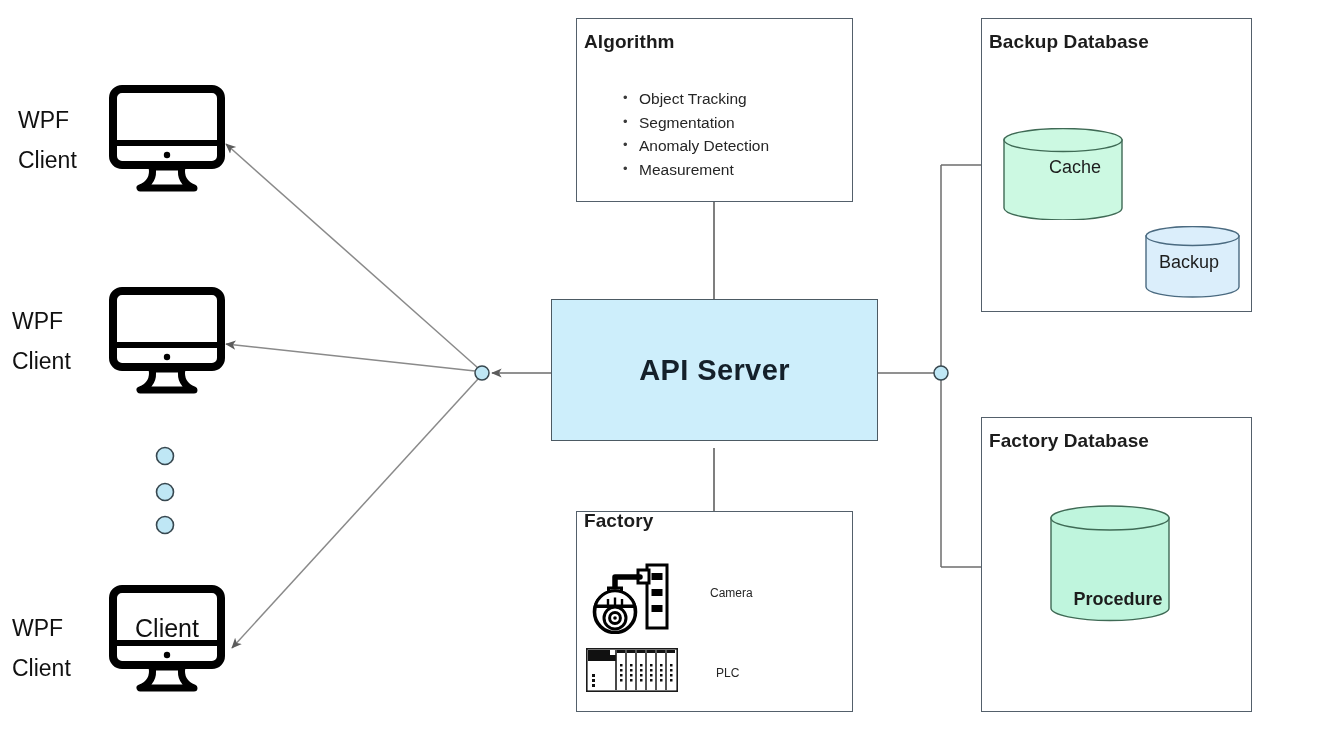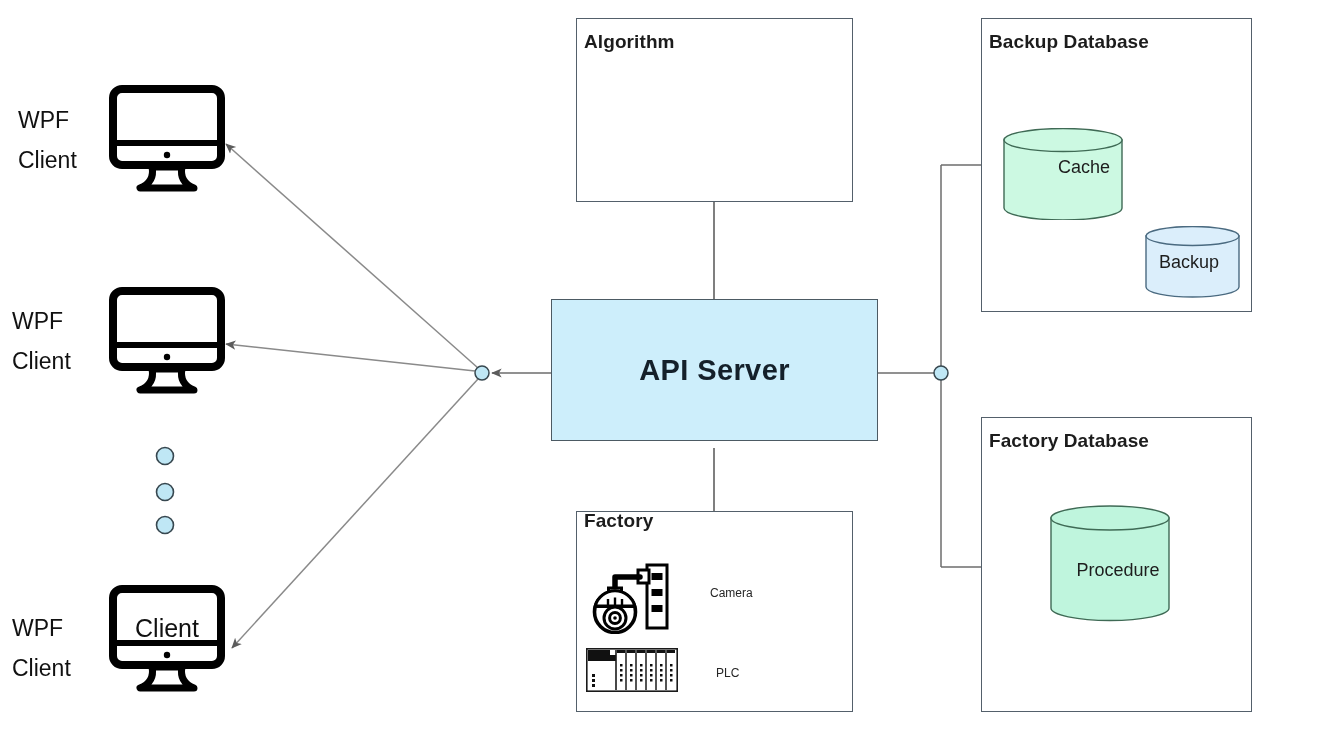--- a/index.html
+++ b/index.html
@@ -169,20 +169,26 @@
   <svg class="mon" style="left:108px; top:585px;" width="118" height="110" viewBox="0 0 118 110">
     <rect x="5" y="4" width="108" height="76" rx="9" ry="9" fill="#ffffff" stroke="#000000" stroke-width="8"></rect>
     <line x1="9" y1="58" x2="109" y2="58" stroke="#000000" stroke-width="6"></line>
     <circle cx="59" cy="70" r="3.2" fill="#000000"></circle>
     <path d="M 44 82 C 46 92 42 99 32 103 L 86 103 C 76 99 72 92 74 82 Z" fill="#ffffff" stroke="#000000" stroke-width="7" stroke-linejoin="round"></path>
   </svg>
   <div class="screen-text" style="left:112px; top:614px; width:110px;">Client</div>
 
   <div class="node-box" style="left:576px; top:18px; width:277px; height:184px;"></div>
   <div class="node-title" style="left:584px; top:31px;">Algorithm</div>
+  <ul class="algo-list" style="left:620px; top:87px;">
+    <li>Object Tracking</li>
+    <li>Segmentation</li>
+    <li>Anomaly Detection</li>
+    <li>Measurement</li>
+  </ul>
 
   <div class="api-box" style="left:551px; top:299px; width:327px; height:142px; background:#cdeefb;">
     <span class="api-label">API Server</span>
   </div>
 
   <div class="node-box" style="left:576px; top:511px; width:277px; height:201px;"></div>
   <div class="node-title" style="left:584px; top:510px;">Factory</div>
 
   <svg class="icon-wrap" style="left:588px; top:562px;" width="82" height="72" viewBox="0 0 82 72">
 
@@ -264,30 +270,30 @@
   </svg>
   <div class="fac-label" style="left:676px; top:666px;margin-left:40px;">PLC</div>
 
   <div class="node-box" style="left:981px; top:18px; width:271px; height:294px;"></div>
   <div class="node-title" style="left:989px; top:31px;">Backup Database</div>
 
   <svg class="icon-wrap" style="left:1003px; top:128px;" width="120" height="92" viewBox="0 0 120 92">
     <path d="M 1 12 L 1 80 A 59 12 0 0 0 119 80 L 119 12 Z" fill="#ccf9e2" stroke="#3f6a55" stroke-width="1.4"></path>
     <ellipse cx="60" cy="12" rx="59" ry="11.5" fill="#ccf9e2" stroke="#3f6a55" stroke-width="1.4"></ellipse>
   </svg>
-  <div class="db-label" style="left:1003px; top:157px; width:144px;padding-left:9px;">Cache</div>
+  <div class="db-label" style="left:1003px; top:157px; width:144px;">Cache</div>
 
   <svg class="icon-wrap" style="left:1145px; top:226px;" width="95" height="72" viewBox="0 0 95 72">
     <path d="M 1 10 L 1 61 A 46.5 10 0 0 0 94 61 L 94 10 Z" fill="#dbeefb" stroke="#4a6a80" stroke-width="1.4"></path>
     <ellipse cx="47.5" cy="10" rx="46.5" ry="9.5" fill="#dbeefb" stroke="#4a6a80" stroke-width="1.4"></ellipse>
   </svg>
   <div class="db-label" style="left:1145px; top:252px; width:88px;">Backup</div>
 
   <div class="node-box" style="left:981px; top:417px; width:271px; height:295px;"></div>
   <div class="node-title" style="left:989px; top:430px;">Factory Database</div>
 
   <svg class="icon-wrap" style="left:1050px; top:505px;" width="120" height="117" viewBox="0 0 120 117">
     <path d="M 1 13 L 1 103 A 59 12.5 0 0 0 119 103 L 119 13 Z" fill="#bff5dd" stroke="#3f6a55" stroke-width="1.4"></path>
     <ellipse cx="60" cy="13" rx="59" ry="12" fill="#bff5dd" stroke="#3f6a55" stroke-width="1.4"></ellipse>
   </svg>
-  <div class="db-label" style="left:1050px; top:560px; width:136px;">Procedure</div>
+  <div class="db-label" style="left:1050px; top:589px; width:136px;font-weight:bold;">Procedure</div>
 
 </div>
 
 </body></html>

